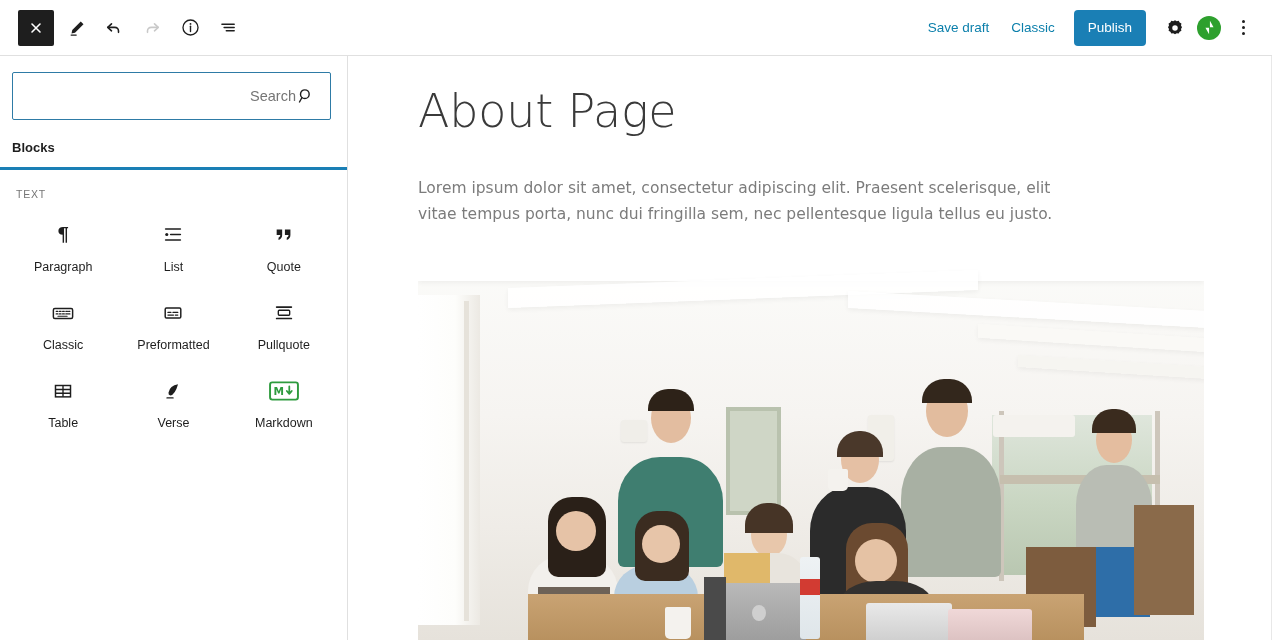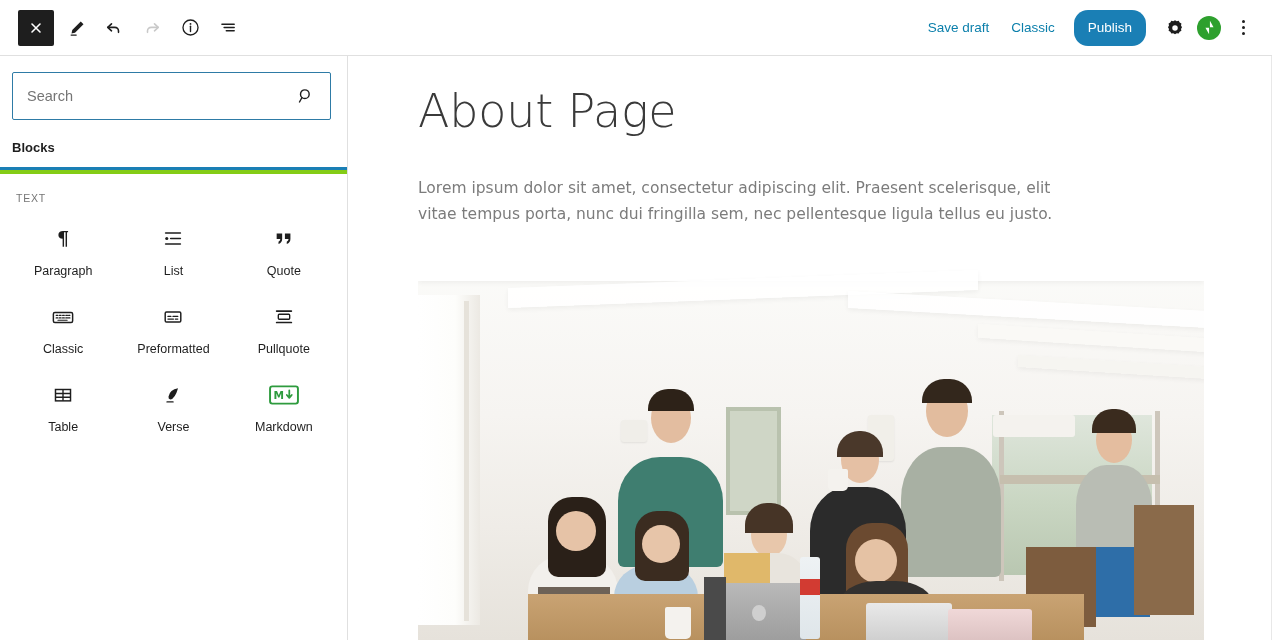--- a/index.html
+++ b/index.html
@@ -41,21 +41,21 @@
     border: none; background: transparent; cursor: pointer;
     font-size: 13.5px; color: #0b7fab;
     padding: 8px 11px; font-family: inherit;
     white-space: nowrap;
   }
   .publish-btn {
     border: none; cursor: pointer;
     background: #1a7fb5;
     color: #fff; font-size: 13.5px; font-weight: 500;
     padding: 0 14px; height: 36px;
-    border-radius: 14px; margin-left: 8px; margin-right: 12px;
+    border-radius: 4px; margin-left: 8px; margin-right: 12px;
     font-family: inherit;
   }
   .icon-btn {
     width: 34px; height: 36px;
     display: flex; align-items: center; justify-content: center;
     border: none; background: transparent; cursor: pointer; color: #1e1e1e;
   }
   .jetpack {
     width: 24px; height: 24px; border-radius: 50%;
     background: #2ea02e;
@@ -81,25 +81,25 @@
     border: 1.5px solid #2e7ba6;
     border-radius: 2px;
     height: 48px;
     display: flex; align-items: center;
     padding: 0 14px;
     background: #fff;
   }
   .search-box input {
     border: none; outline: none; flex: 1;
     font-size: 14.5px; font-family: inherit;
-    color: #a16207; background: transparent;
+    color: #a16207; background: transparent; text-align: right;
   }
   .search-box input::placeholder { color: #757575; }
 
-  .tabs { display: flex; border-bottom: 5px solid #84cc16; flex-direction: column; }
+  .tabs { display: flex; border-bottom: 1px solid #84cc16; flex-direction: column; }
   .tab {
     flex: 1; text-align: left;
     font-size: 13px; font-weight: 600; color: #1e1e1e;
     padding: 8px 0 14px 12px;
     background: transparent; border: none; cursor: pointer;
     font-family: inherit;
     position: relative;
   }
   .tab.center { text-align: center; padding-left: 0; font-weight: 400; }
   .tab .underline {

